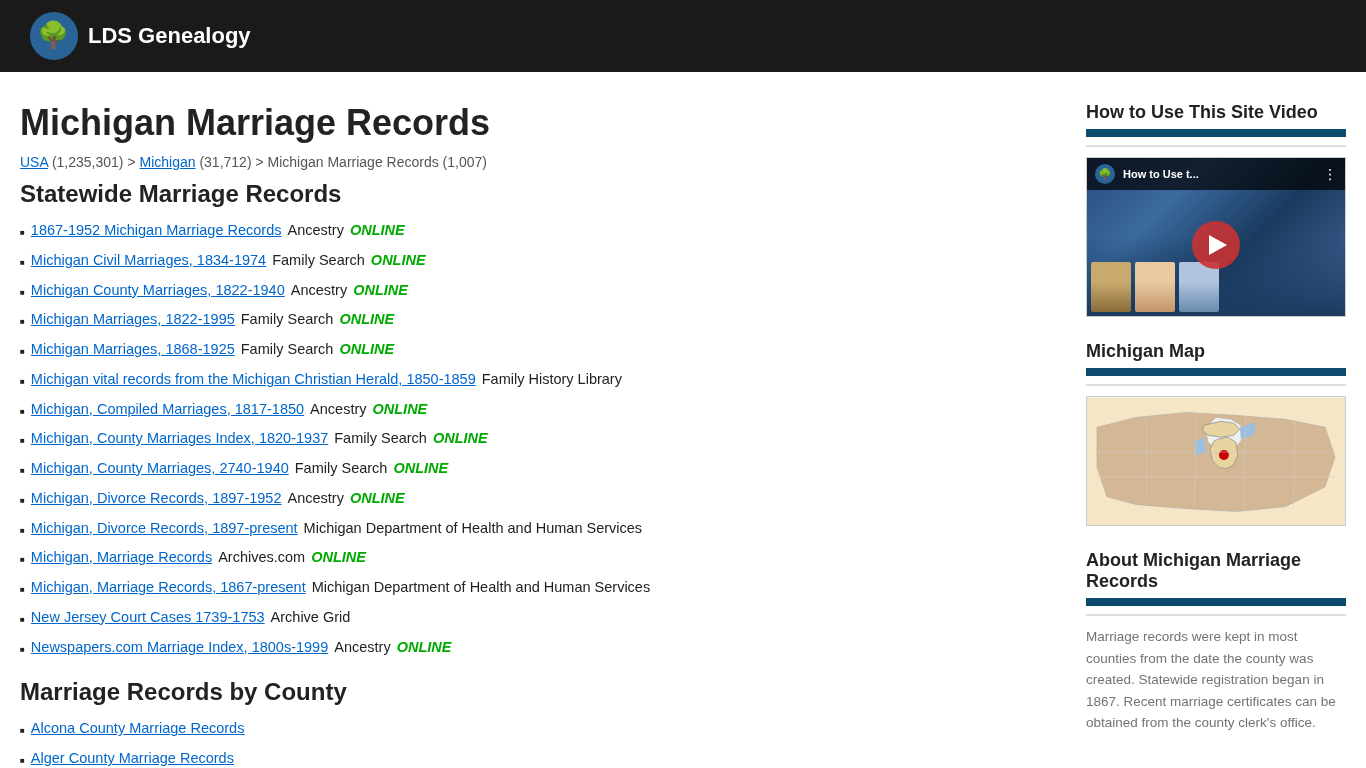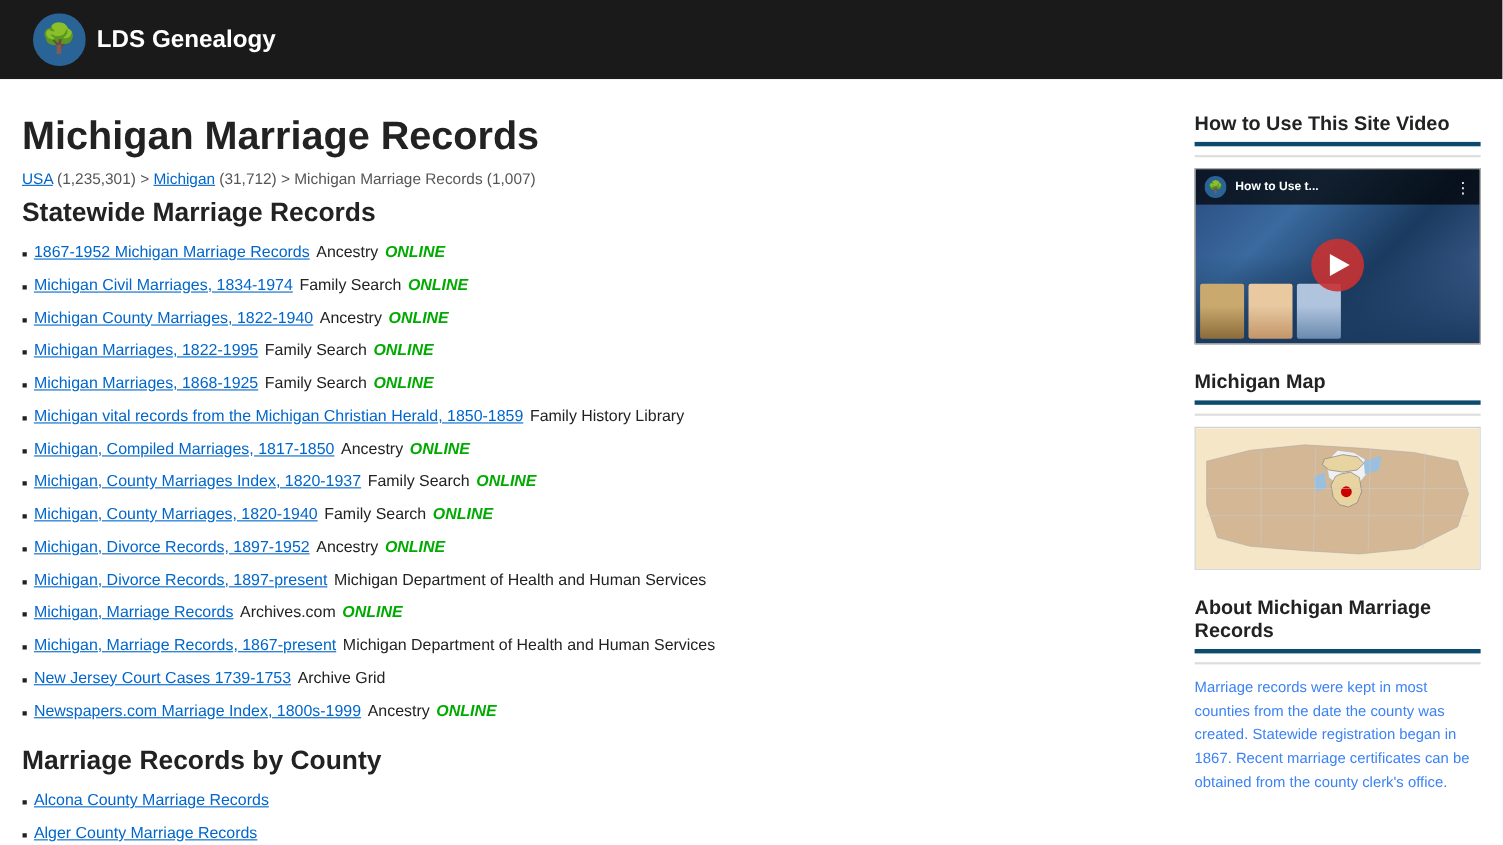--- a/index.html
+++ b/index.html
@@ -118,21 +118,21 @@
     .sidebar-section {
       margin-bottom: 24px;
     }
 
     .sidebar-section-title {
       font-size: 18px;
       font-weight: bold;
       color: #222;
       margin-bottom: 8px;
       padding-bottom: 6px;
-      border-bottom: 4px solid #0c4a6e;
+      border-bottom: 8px solid #0c4a6e;
     }
 
     .video-thumbnail {
       width: 100%;
       height: 160px;
       background: #1a1a1a;
       position: relative;
       overflow: hidden;
       border: 1px solid #ccc;
     }
@@ -217,21 +217,21 @@
     .michigan-map {
       width: 100%;
       height: 130px;
       border: 1px solid #ccc;
       overflow: hidden;
     }
 
     .about-text {
       font-size: 13.5px;
       line-height: 1.6;
-      color: #3b82f6;
+      color: #737373;
     }
 
     hr.sidebar-hr {
       border: none;
       border-top: 2px solid #ddd;
       margin-bottom: 10px;
     }
   </style>
 </head>
 <body>
@@ -266,21 +266,21 @@
 
     <ul class="record-list" id="statewide-list">
     <li><a href="#">1867-1952 Michigan Marriage Records</a> Ancestry <span class="online-badge">ONLINE</span></li>
         <li><a href="#">Michigan Civil Marriages, 1834-1974</a> Family Search <span class="online-badge">ONLINE</span></li>
         <li><a href="#">Michigan County Marriages, 1822-1940</a> Ancestry <span class="online-badge">ONLINE</span></li>
         <li><a href="#">Michigan Marriages, 1822-1995</a> Family Search <span class="online-badge">ONLINE</span></li>
         <li><a href="#">Michigan Marriages, 1868-1925</a> Family Search <span class="online-badge">ONLINE</span></li>
         <li><a href="#">Michigan vital records from the Michigan Christian Herald, 1850-1859</a> Family History Library </li>
         <li><a href="#">Michigan, Compiled Marriages, 1817-1850</a> Ancestry <span class="online-badge">ONLINE</span></li>
         <li><a href="#">Michigan, County Marriages Index, 1820-1937</a> Family Search <span class="online-badge">ONLINE</span></li>
-        <li><a href="#">Michigan, County Marriages, 1820-1940</a> Family Search <span class="online-badge">ONLINE</span></li>
+        <li><a href="#">Michigan, County Marriages, 2740-1940</a> Family Search <span class="online-badge">ONLINE</span></li>
         <li><a href="#">Michigan, Divorce Records, 1897-1952</a> Ancestry <span class="online-badge">ONLINE</span></li>
         <li><a href="#">Michigan, Divorce Records, 1897-present</a> Michigan Department of Health and Human Services </li>
         <li><a href="#">Michigan, Marriage Records</a> Archives.com <span class="online-badge">ONLINE</span></li>
         <li><a href="#">Michigan, Marriage Records, 1867-present</a> Michigan Department of Health and Human Services </li>
         <li><a href="#">New Jersey Court Cases 1739-1753</a> Archive Grid </li>
         <li><a href="#">Newspapers.com Marriage Index, 1800s-1999</a> Ancestry <span class="online-badge">ONLINE</span></li>
       </ul>
 
     <h2 class="section-heading">Marriage Records by County</h2>
 

